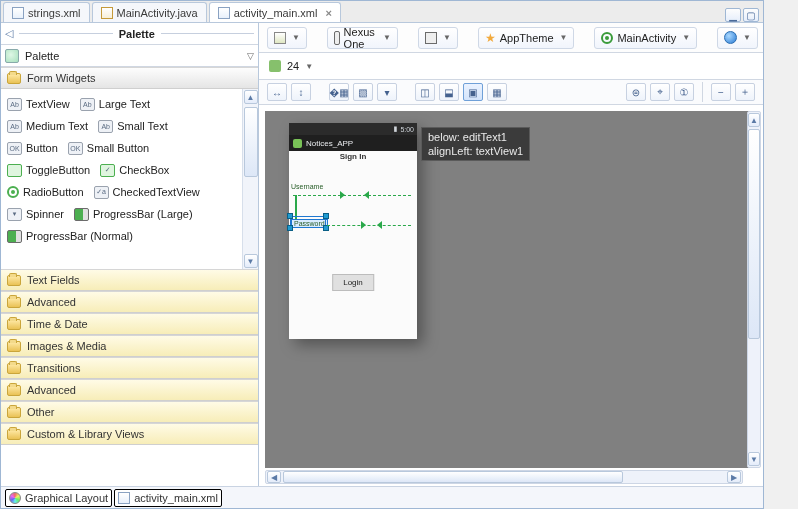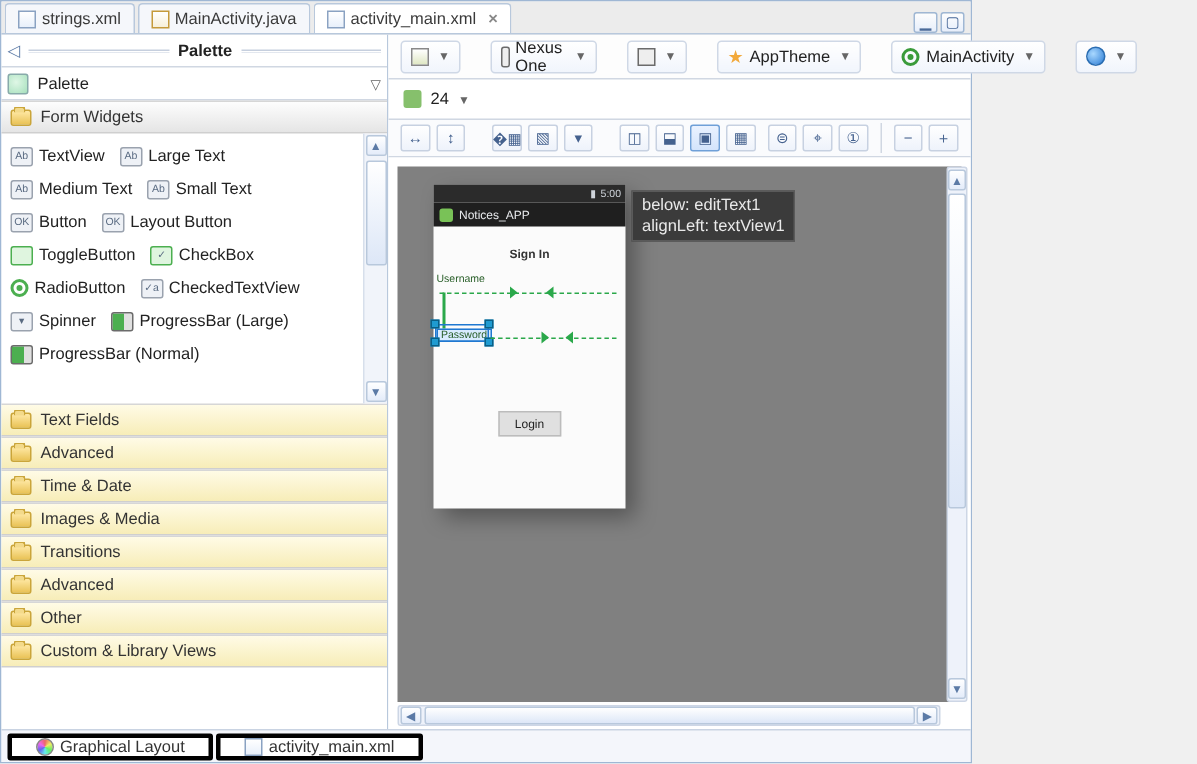--- a/index.html
+++ b/index.html
@@ -1,17 +1,17 @@
 <!DOCTYPE html>
 <html><head>
 <meta charset="utf-8">
 <style>
 html,body{margin:0;padding:0;font-family:"Segoe UI",Tahoma,sans-serif;font-size:11px;color:#222;background:#f0f0f0;width:798px;height:509px;overflow:hidden;box-sizing:border-box}
 *{box-sizing:border-box}
-.win{border:1px solid #9fb7d4;background:#fff;width:648px;height:509px;display:flex;flex-direction:column}
+.win{border:1px solid #9fb7d4;background:#fff;width:764px;height:509px;display:flex;flex-direction:column}
 
 .tabs{height:22px;background:#ececec;display:flex;align-items:flex-end;border-bottom:1px solid #b8c8dc;position:relative}
 .tab{display:flex;align-items:center;gap:4px;height:20px;padding:0 8px;border:1px solid #b8c8dc;border-bottom:none;background:#f5f7fb;margin-left:2px;border-radius:3px 3px 0 0;color:#3a3a3a}
 .tab.active{background:#fff;font-weight:normal}
 .tab .xcl{margin-left:4px;color:#888;font-weight:bold}
 .winbtns{margin-left:auto;display:flex;gap:2px;padding-right:4px;align-items:center}
 .sqbtn{width:16px;height:14px;border:1px solid #9fb7d4;background:linear-gradient(#fdfdfd,#e6eefb);border-radius:2px;display:flex;align-items:center;justify-content:center;font-size:10px;color:#4a6a99}
 
 .body{flex:1;display:flex;min-height:0}
 .left{width:258px;border-right:1px solid #b8c8dc;display:flex;flex-direction:column;background:#fff}
@@ -53,40 +53,40 @@
 .tbgap{width:10px}
 .spacer{flex:1}
 
 .canvas{flex:1;position:relative;overflow:hidden;background:#fff}
 .shade{position:absolute;inset:6px 6px 18px 6px;background:#808080}
 .device{position:absolute;left:28px;top:18px;width:128px;height:216px;background:#fbfbfb;box-shadow:6px 6px 14px rgba(0,0,0,.35)}
 .statusb{height:12px;background:#2b2b2b;color:#cfd4da;font-size:7px;display:flex;justify-content:flex-end;align-items:center;padding:0 3px;gap:3px}
 .appbar{height:16px;background:#1f1f1f;color:#e8eaed;display:flex;align-items:center;gap:4px;padding:0 4px;font-size:8px}
 .droida{width:9px;height:9px;border-radius:2px;background:#79c257}
 .dcontent{position:relative;height:calc(100% - 28px)}
-.signin{position:absolute;top:14px;left:0;right:0;text-align:center;font-size:8px;color:#333;font-weight:bold}
+.signin{position:absolute;top:1px;left:0;right:0;text-align:center;font-size:8px;color:#333;font-weight:bold}
 .lbl{position:absolute;font-size:7px;color:#275d27}
 .etline{position:absolute;height:0;border-bottom:1px dashed #2aa84a}
 .etline:before,.etline:after{content:"";position:absolute;top:-4px;width:0;height:0;border-top:4px solid transparent;border-bottom:4px solid transparent}
 .etline:before{left:40%;border-left:5px solid #2aa84a}
 .etline:after{left:60%;border-right:5px solid #2aa84a}
 .vline{position:absolute;width:0;border-left:2px solid #2aa84a}
 .selbox{position:absolute;border:1px solid #1f78d1}
 .handle{position:absolute;width:6px;height:6px;background:#1f9bd1;border:1px solid #0a5f86}
 .loginb{position:absolute;bottom:48px;left:50%;transform:translateX(-50%);font-size:8px;padding:3px 10px;background:#e0e0e0;border:1px solid #bcbcbc}
 .tooltip{position:absolute;background:#3b3b3b;color:#eaeaea;font-size:11px;line-height:14px;padding:2px 6px;border:1px solid #5a5a5a;white-space:nowrap}
 .hscroll{position:absolute;left:6px;right:20px;bottom:2px;height:14px;border:1px solid #cdd6e5;background:#eef2fa;border-radius:2px;display:flex;align-items:center}
 .hscroll .hbtn{width:14px;height:12px;border:1px solid #b8c8dc;background:linear-gradient(#fff,#e4ecfa);border-radius:2px;margin:0 1px;font-size:8px;display:flex;align-items:center;justify-content:center;color:#5b7aa6}
 .hscroll .hthumb{height:12px;border:1px solid #b8c8dc;background:linear-gradient(#fff,#dde7f7);border-radius:2px}
 .vscrollR{position:absolute;top:6px;bottom:18px;right:2px;width:14px;border:1px solid #cdd6e5;background:#eef2fa;border-radius:2px;display:flex;flex-direction:column;align-items:center}
 .vscrollR .hbtn{width:12px;height:14px;border:1px solid #b8c8dc;background:linear-gradient(#fff,#e4ecfa);border-radius:2px;margin:1px 0;font-size:8px;display:flex;align-items:center;justify-content:center;color:#5b7aa6}
 .vscrollR .vthumb{width:12px;border:1px solid #b8c8dc;background:linear-gradient(#fff,#dde7f7);border-radius:2px}
 
 .foot{height:22px;border-top:1px solid #c9d3e2;background:#f4f6fb;display:flex;align-items:center;padding:0 4px;gap:2px}
-.ftab{display:flex;align-items:center;gap:4px;height:18px;padding:0 16px;border:3px solid #000000;background:#fff;border-radius:2px;color:#333}
+.ftab{display:flex;align-items:center;gap:4px;height:18px;padding:0 3px;border:1px solid #000000;background:#fff;border-radius:2px;color:#333}
 .ico-file{width:12px;height:12px;border:1px solid #8aa2c2;background:linear-gradient(#fff,#e8f0fb);position:relative}
 .ico-star{color:#f2a93b;font-size:12px}
 .ico-globe{width:13px;height:13px;border-radius:50%;background:radial-gradient(circle at 35% 35%,#a9d8ff,#2a7bd4);border:1px solid #2a6db2}
 .ico-phone{width:8px;height:14px;border:1px solid #6b6b6b;border-radius:2px;background:#eee}
 .ico-flip{width:12px;height:12px;border:1px solid #6b6b6b;background:#eee}
 .ico-droid{width:12px;height:12px;border-radius:2px;background:#86c06c}
 .ico-circ{width:12px;height:12px;border-radius:50%;border:2px solid #3a9b3a;position:relative}
 .ico-circ:after{content:"";position:absolute;inset:2px;border-radius:50%;background:#3a9b3a}
 .ico-pal{width:12px;height:12px;border:1px solid #888;background:conic-gradient(#e66,#ee6,#6e6,#6ee,#66e,#e6e,#e66);border-radius:50%}
 .ico-survey{width:12px;height:12px;border:1px solid #888;background:linear-gradient(#fff,#dfe7c3)}
@@ -155,21 +155,21 @@
               <span>Small Text</span>
             </span>
           </div>
         <div class="wrow">
             <span class="witem">
               <span class="wic">OK</span>
               <span>Button</span>
             </span>
             <span class="witem">
               <span class="wic">OK</span>
-              <span>Layout Button</span>
+              <span>Small Button</span>
             </span>
           </div>
         <div class="wrow">
             <span class="witem">
               <span class="wic green"></span>
               <span>ToggleButton</span>
             </span>
             <span class="witem">
               <span class="wic green">✓</span>
               <span>CheckBox</span>

